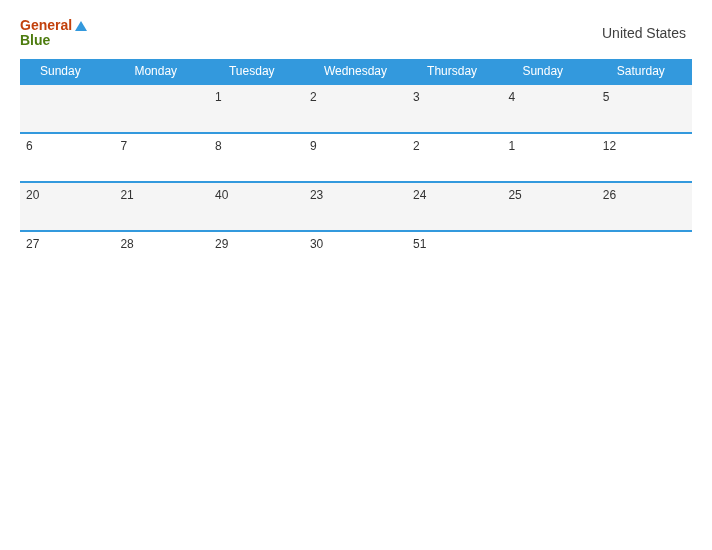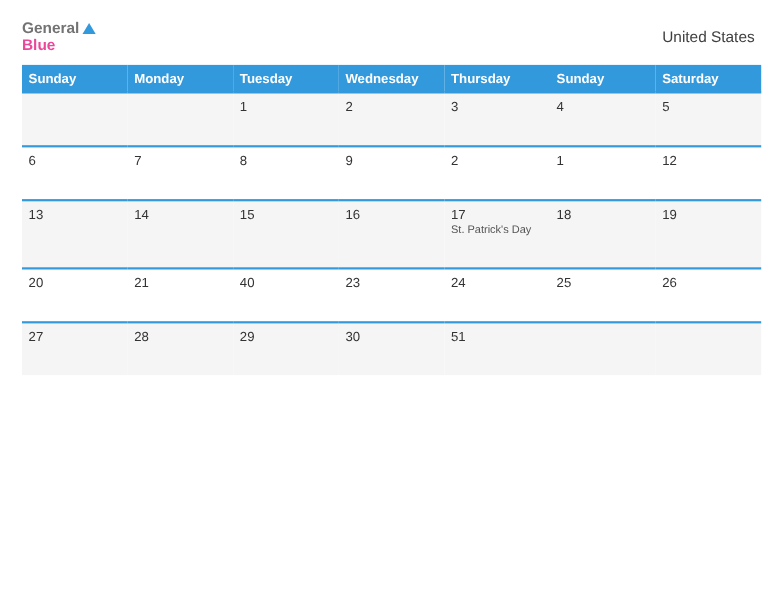--- a/index.html
+++ b/index.html
@@ -43,22 +43,22 @@
     }
     
     .calendar {
       width: 100%;
       border-collapse: collapse;
     }
     .calendar thead tr th {
       background: #3399dd;
       color: #fff;
       font-size: 12px;
-      font-weight: bold;
-      padding: 5px 6px;
+      font-weight: normal;
+      padding: 5px 20px;
       text-align: left;
       border: none;
     }
     .calendar tbody tr {
       border-top: 2px solid #3399dd;
     }
     .calendar tbody tr td {
       vertical-align: top;
       padding: 5px 6px 28px 6px;
       font-size: 12px;
@@ -87,24 +87,24 @@
   </style>
 </head>
 <body>
 
 <div class="page">
 
   <div class="header">
     <div class="logo">
   <div style="display:flex;flex-direction:column;align-items:flex-start;line-height:1.1;">
     <div style="display:flex;align-items:center;gap:2px;">
-      <span style="font-size:14px;font-weight:bold;color:#737373;font-family:Arial,sans-serif;">General</span>
+      <span style="font-size:14px;font-weight:bold;color:#c2410c;font-family:Arial,sans-serif;">General</span>
       <div style="width:0;height:0;border-left:6px solid transparent;border-right:6px solid transparent;border-bottom:10px solid #3399dd;margin-left:1px;margin-bottom:0px;"></div>
     </div>
-    <span style="font-size:14px;font-weight:bold;color:#ec4899;font-family:Arial,sans-serif;">Blue</span>
+    <span style="font-size:14px;font-weight:bold;color:#4d7c0f;font-family:Arial,sans-serif;">Blue</span>
   </div>
 </div>
     <div class="country">United States</div>
   </div>
 
   <table class="calendar">
     <thead>
       <tr>
         <th>Sunday</th>
         <th>Monday</th>
@@ -153,44 +153,20 @@
           </td>
           <td>
             <span class="day-num">1</span>
           </td>
           <td>
             <span class="day-num">12</span>
           </td>
         </tr>
         <tr>
           <td>
-            <span class="day-num">13</span>
-          </td>
-          <td>
-            <span class="day-num">14</span>
-          </td>
-          <td>
-            <span class="day-num">15</span>
-          </td>
-          <td>
-            <span class="day-num">16</span>
-          </td>
-          <td>
-            <span class="day-num">17</span>
-            <span class="holiday">St. Patrick's Day</span>
-          </td>
-          <td>
-            <span class="day-num">18</span>
-          </td>
-          <td>
-            <span class="day-num">19</span>
-          </td>
-        </tr>
-        <tr>
-          <td>
             <span class="day-num">20</span>
           </td>
           <td>
             <span class="day-num">21</span>
           </td>
           <td>
             <span class="day-num">40</span>
           </td>
           <td>
             <span class="day-num">23</span>

